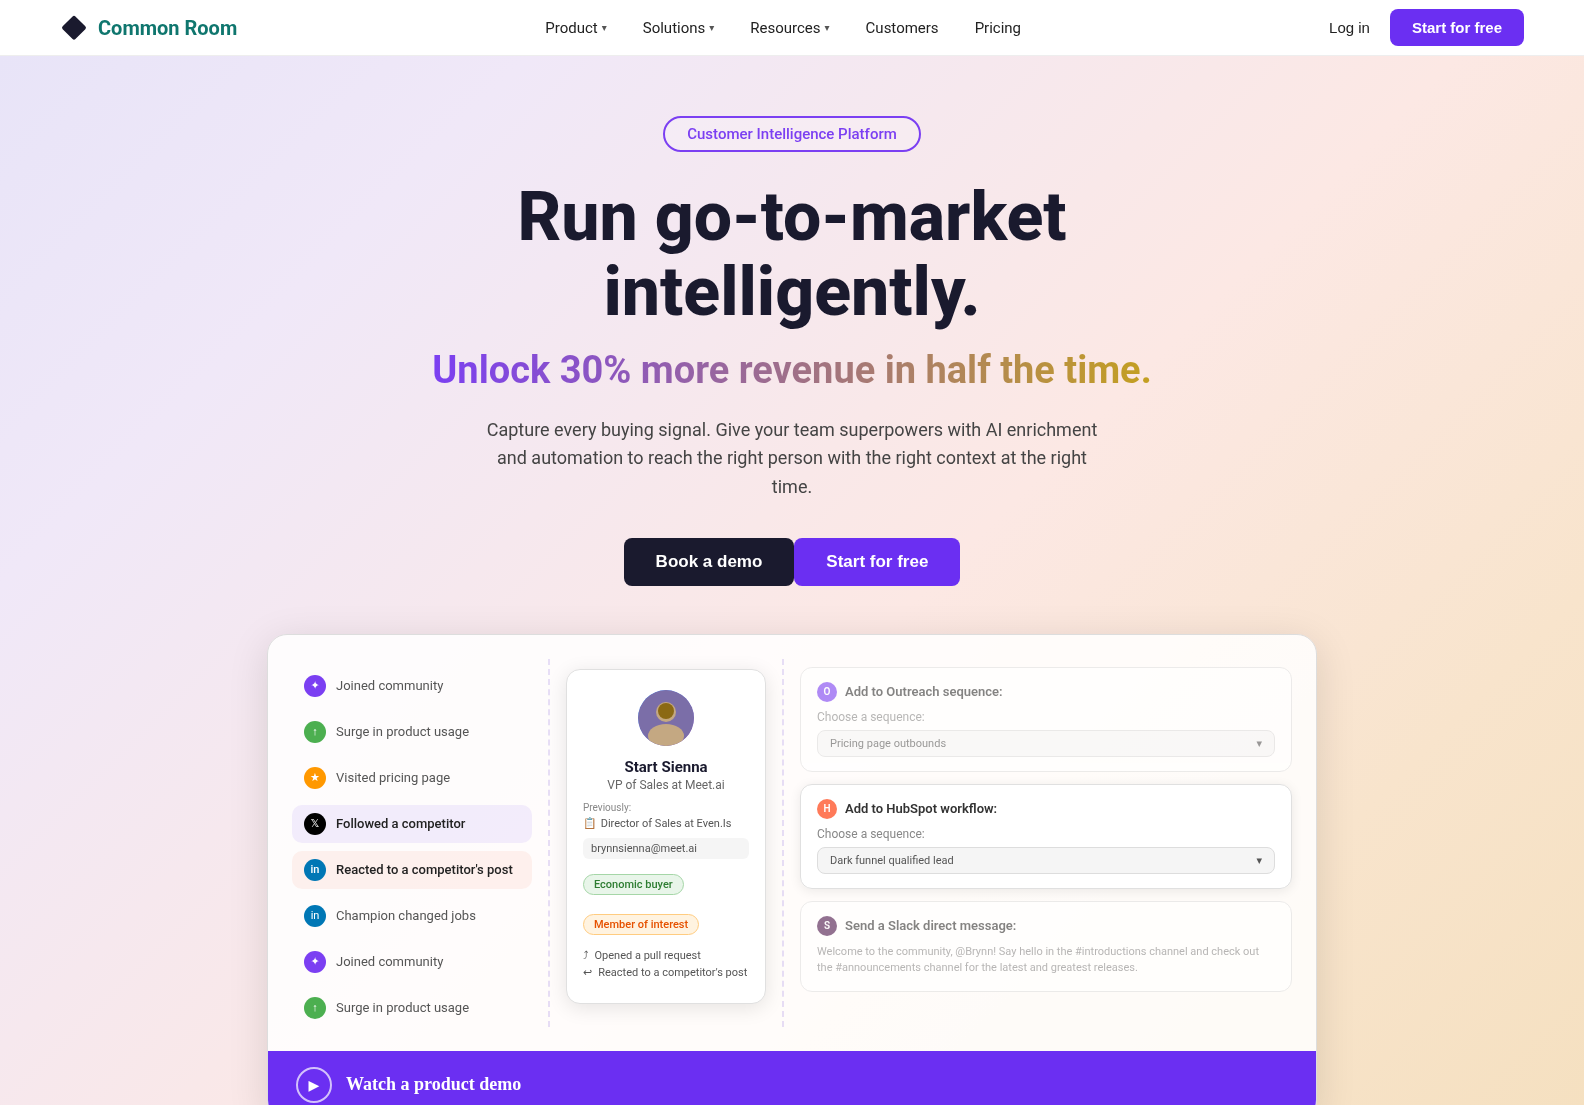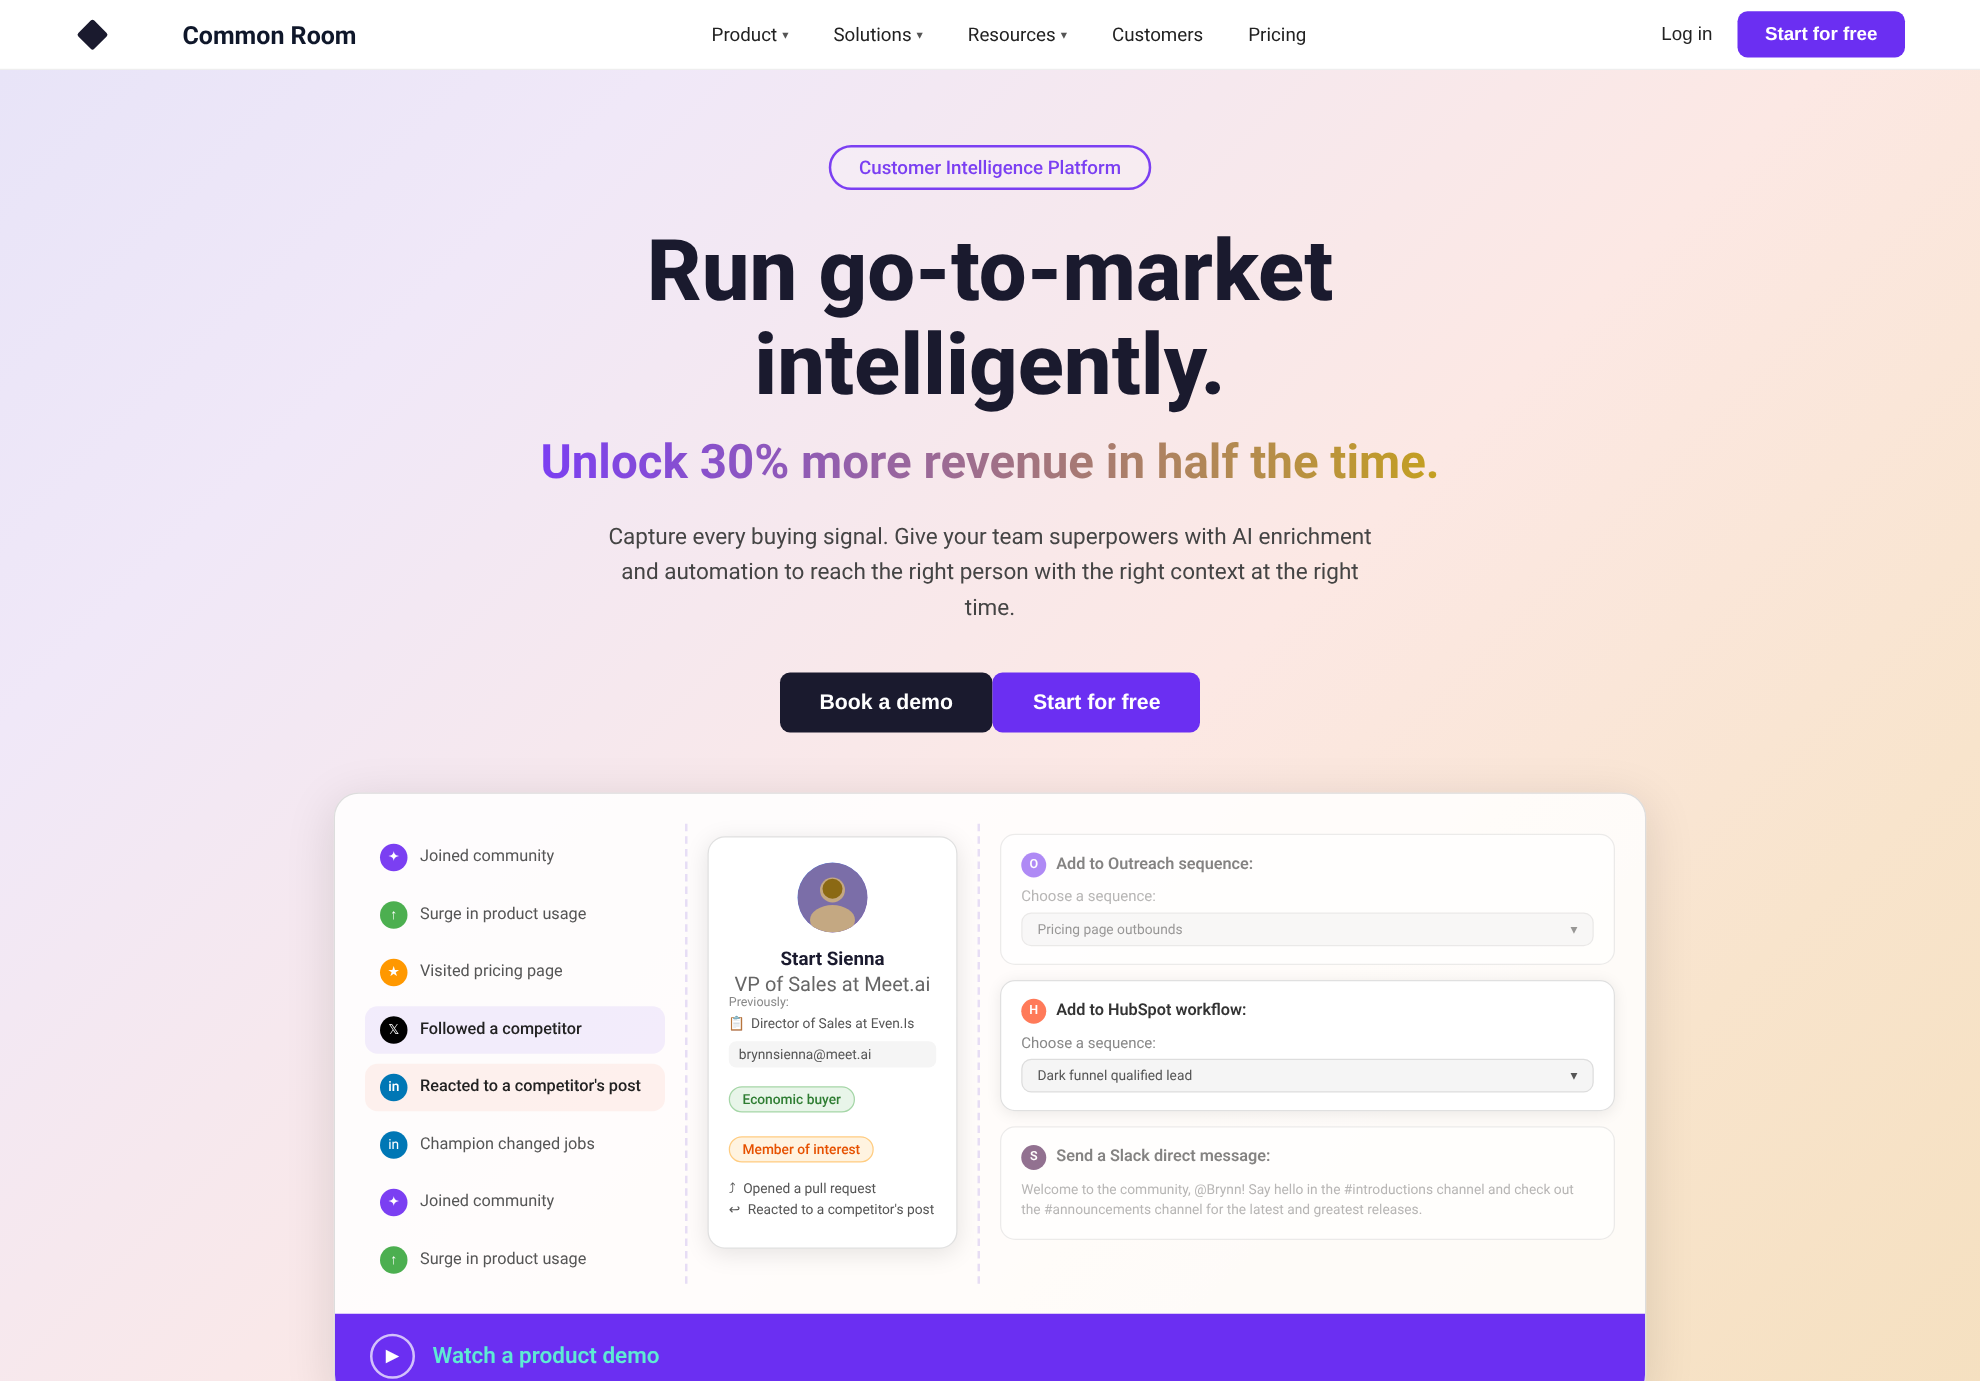--- a/index.html
+++ b/index.html
@@ -29,22 +29,21 @@
       gap: 10px;
       text-decoration: none;
     }
     .nav-logo-diamond {
       width: 28px;
       height: 28px;
     }
     .nav-logo-text {
       font-size: 20px;
       font-weight: 700;
-      color: #0f172a;
-      margin-left: 48px;
+      color: #0f766e;
     }
     .nav-links {
       display: flex;
       align-items: center;
       gap: 36px;
       list-style: none;
     }
     .nav-links li a {
       font-size: 15px;
       color: #222;
@@ -242,24 +241,24 @@
       justify-content: center;
     }
     .profile-name {
       font-size: 15px;
       font-weight: 700;
       color: #1a1a2e;
       text-align: center;
       margin-bottom: 2px;
     }
     .profile-title {
-      font-size: 16px;
+      font-size: 12px;
       color: #666;
       text-align: center;
-      margin-bottom: 0;
+      margin-bottom: 10px;
     }
     .profile-prev {
       font-size: 10px;
       color: #888;
       margin-bottom: 4px;
     }
     .profile-prev-job {
       font-size: 11px;
       color: #555;
       margin-bottom: 8px;
@@ -359,21 +358,22 @@
       border: 2px solid rgba(255,255,255,0.7);
       display: flex;
       align-items: center;
       justify-content: center;
       color: #fff;
       font-size: 14px;
     }
     .watch-demo-text {
       font-size: 18px;
       font-weight: 600;
-      color: #5eead4;
+      color: #ffffff;
+      font-family: Liberation Serif, serif;
     }
 
     
     .dotted-line {
       width: 2px;
       border-left: 2px dashed #d0c0f0;
       align-self: stretch;
       opacity: 0.5;
     }
   </style>

